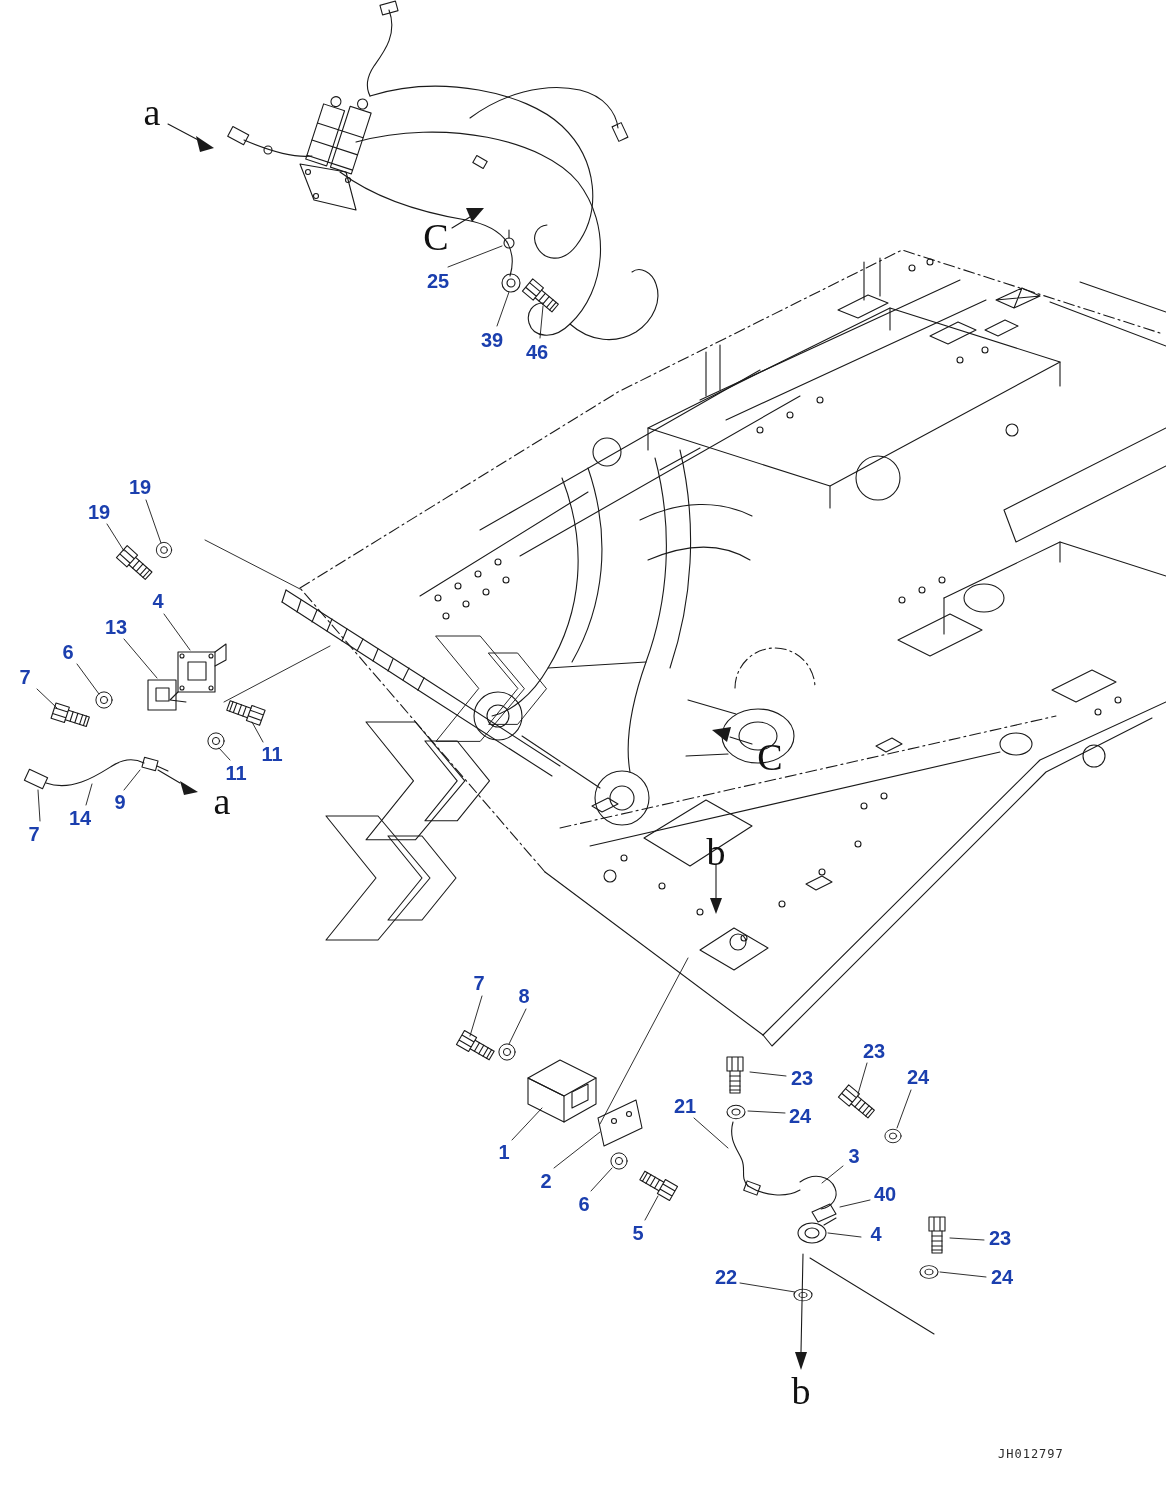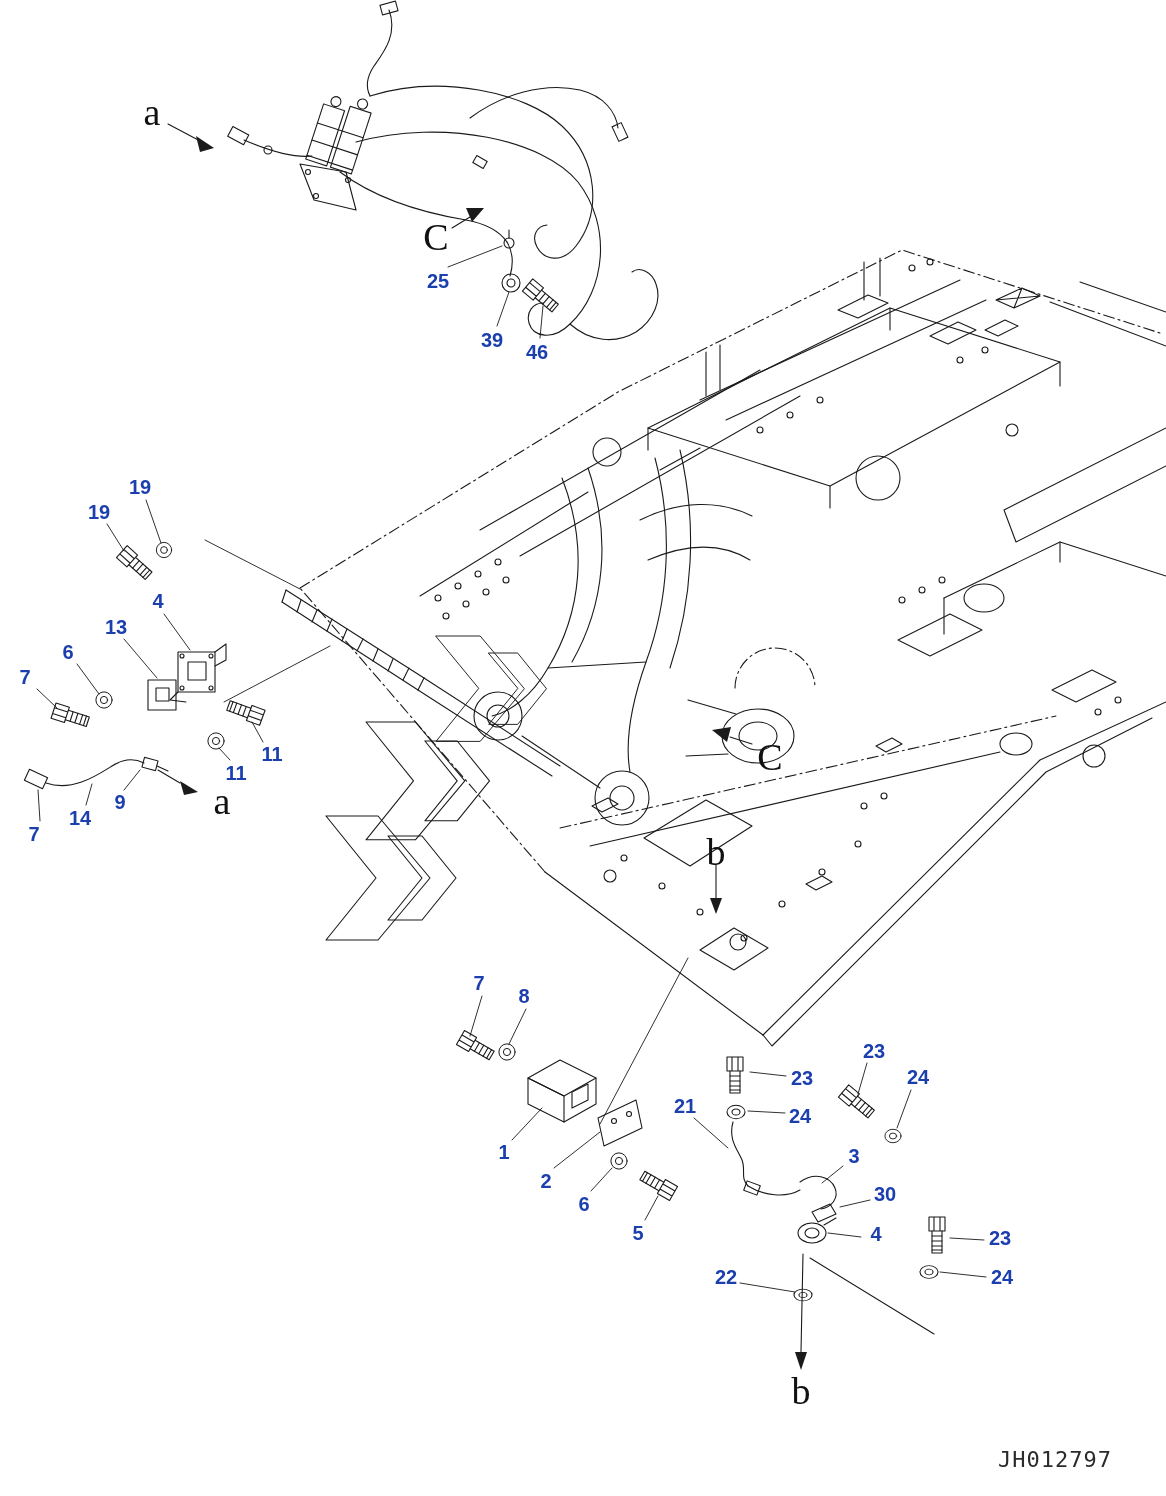--- a/index.html
+++ b/index.html
@@ -17,21 +17,21 @@
     position:absolute; transform:translate(-50%,-50%);
     font-family:"Liberation Sans", sans-serif; font-weight:bold; font-size:20px;
     color:var(--accent,#1b3fae); white-space:nowrap; line-height:1;
   }
   .view-label {
     position:absolute; transform:translate(-50%,-50%);
     font-family:"Liberation Serif", serif; font-size:38px; color:#111111; line-height:1;
   }
   .drawing-id {
     position:absolute; font-family:"DejaVu Sans Mono", monospace;
-    font-size:22px; color:#2b2b2b; letter-spacing:1px;
+    font-size:12px; color:#2b2b2b; letter-spacing:1px;
   }
 </style>
 </head>
 <body>
 
 <div class="canvas">
 
   <svg viewBox="0 0 1166 1496" width="1166" height="1496" xmlns="http://www.w3.org/2000/svg">
     <defs>
       <g id="bolt">
@@ -280,21 +280,21 @@
   <div class="callout" style="left:524px; top:996px">8</div>
   <div class="callout" style="left:802px; top:1078px">23</div>
   <div class="callout" style="left:800px; top:1116px">24</div>
   <div class="callout" style="left:685px; top:1106px">21</div>
   <div class="callout" style="left:874px; top:1051px">23</div>
   <div class="callout" style="left:918px; top:1077px">24</div>
   <div class="callout" style="left:504px; top:1152px">1</div>
   <div class="callout" style="left:546px; top:1181px">2</div>
   <div class="callout" style="left:854px; top:1156px">3</div>
   <div class="callout" style="left:584px; top:1204px">6</div>
-  <div class="callout" style="left:885px; top:1194px">30</div>
+  <div class="callout" style="left:885px; top:1194px">40</div>
   <div class="callout" style="left:638px; top:1233px">5</div>
   <div class="callout" style="left:876px; top:1234px">4</div>
   <div class="callout" style="left:1000px; top:1238px">23</div>
   <div class="callout" style="left:1002px; top:1277px">24</div>
   <div class="callout" style="left:726px; top:1277px">22</div>
 
   <div class="view-label" style="left:152px; top:112px">a</div>
   <div class="view-label" style="left:436px; top:237px">C</div>
   <div class="view-label" style="left:222px; top:801px">a</div>
   <div class="view-label" style="left:770px; top:757px">C</div>

